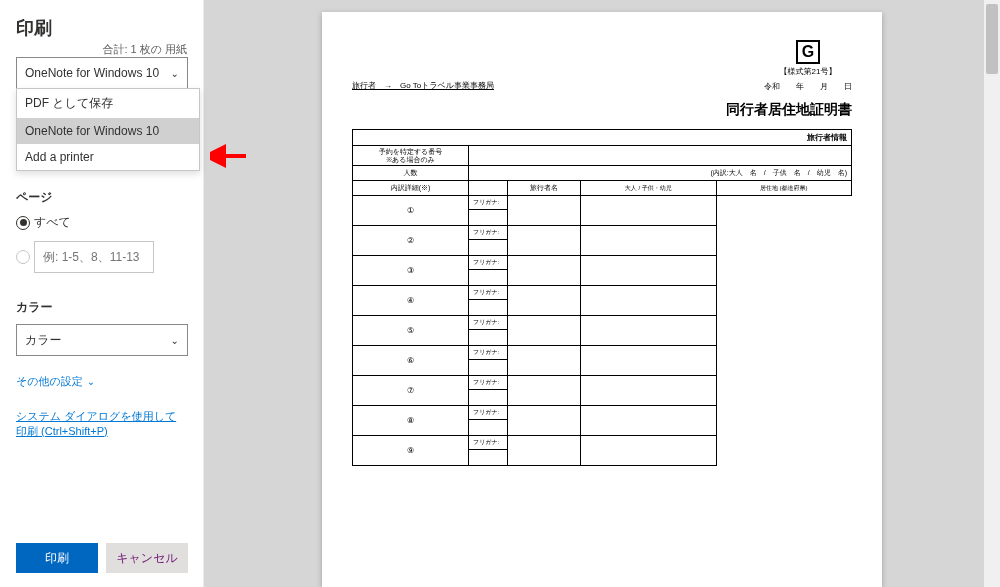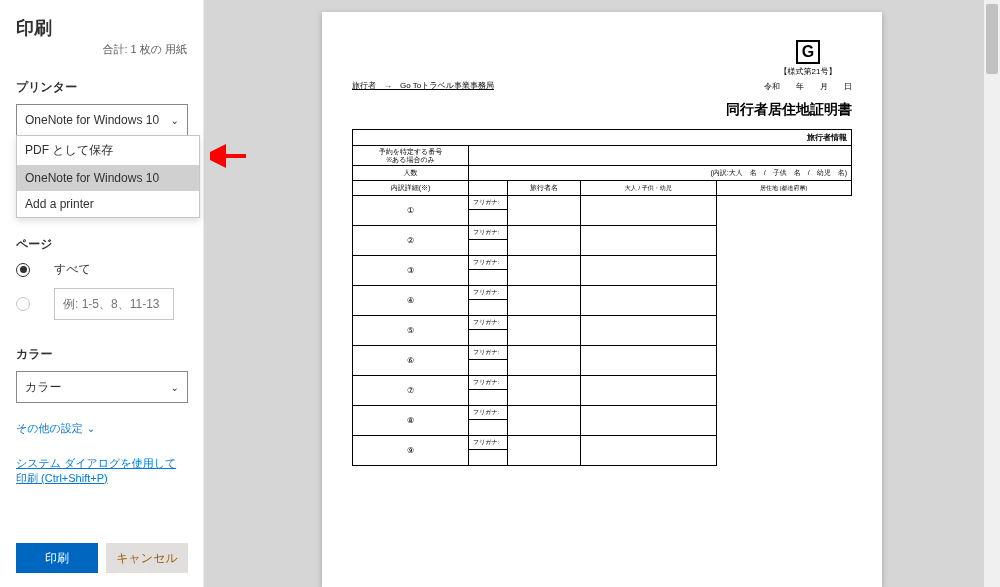--- a/index.html
+++ b/index.html
@@ -6,31 +6,31 @@
 body { font-family: "Segoe UI", "Yu Gothic UI", sans-serif; font-size: 12px; color: #323130; width: 1000px; height: 587px; overflow: hidden; display: flex; background: #fff; }
 .sidebar { width: 204px; height: 100%; padding: 16px; display: flex; flex-direction: column; position: relative; border-right: 1px solid #edebe9; }
 .title { font-size: 18px; font-weight: 600; }
 .subtitle { font-size: 11px; color: #605e5c; margin-top: 2px; text-align: right; }
 .section-label { font-size: 12px; font-weight: 600; margin-top: 22px; margin-bottom: 8px; }
 .select-box { width: 172px; height: 32px; border: 1px solid #8a8886; display: flex; align-items: center; padding: 0 8px; font-size: 12px; justify-content: space-between; cursor: pointer; background: #fff; }
 .chevron { font-size: 10px; }
 .dropdown-list { width: 184px; border: 1px solid #c8c6c4; background: #fff; box-shadow: 0 3.2px 7.2px rgba(0,0,0,0.13); position: relative; z-index: 10; margin-top: -1px; }
 .dropdown-item { padding: 6px 8px; font-size: 12px; cursor: pointer; }
 .dropdown-item.selected { background: #d0d0d0; }
-.radio-row { display: flex; align-items: center; gap: 24px; margin-bottom: 10px; font-size: 12px; }
+.radio-row { display: flex; align-items: center; gap: 4px; margin-bottom: 10px; font-size: 12px; }
 .radio { width: 14px; height: 14px; border: 1px solid #323130; border-radius: 50%; display: inline-flex; align-items: center; justify-content: center; }
 .radio.checked::after { content: ""; width: 7px; height: 7px; background: #323130; border-radius: 50%; }
 .radio.unchecked { border-color: #c8c6c4; }
 .page-input { width: 120px; height: 32px; border: 1px solid #c8c6c4; padding: 0 8px; font-size: 12px; color: #000000; margin-left: 22px; }
 .link { color: #0078d4; font-size: 11px; cursor: pointer; display: inline-flex; align-items: center; gap: 4px; }
 .link.underline { text-decoration: underline; }
 .button-row { position: absolute; bottom: 14px; left: 16px; display: flex; gap: 8px; }
 .btn { width: 82px; height: 30px; border: none; font-size: 12px; cursor: pointer; }
 .btn.primary { background: #0067c0; color: #fff; }
-.btn.secondary { background: #e1dfdd; color: #a16207; }
+.btn.secondary { background: #e1dfdd; color: #701a75; }
 .arrow { position: absolute; left: 210px; top: 136px; z-index: 20; }
 .preview-area { flex: 1; height: 100%; background: #d6d6d6; position: relative; overflow: hidden; display: flex; justify-content: center; padding-top: 12px; }
 .scrollbar-track { position: absolute; right: 0; top: 0; width: 16px; height: 100%; background: #f0f0f0; }
 .scrollbar-thumb { position: absolute; right: 2px; top: 4px; width: 12px; height: 70px; background: #c1c1c1; border-radius: 2px; }
 .page { width: 560px; background: #fff; box-shadow: 0 2px 6px rgba(0,0,0,0.25); padding: 28px 30px; font-size: 8px; color: #000; position: relative; }
 .page .hdr-right { position: absolute; right: 30px; top: 28px; text-align: center; font-size: 8px; }
 .g-box { border: 2px solid #000; width: 24px; height: 24px; font-size: 16px; font-weight: bold; display: flex; align-items: center; justify-content: center; margin: 0 auto 2px; }
 .page .to-line { margin-top: 40px; font-size: 8px; text-decoration: underline; }
 .doc-title { text-align: right; font-size: 14px; font-weight: bold; margin-top: 10px; margin-bottom: 10px; }
 table.form { width: 100%; border-collapse: collapse; font-size: 7px; }
@@ -43,21 +43,20 @@
 .res { width: 70px; font-size: 6px; text-align: center; }
 .mt { margin-top: 18px; }
 </style>
 </head>
 <body>
 
 <div class="sidebar">
   <div class="title">印刷</div>
   <div class="subtitle">合計: 1 枚の 用紙</div>
 
-  <div class="section-label">プリンター</div>
   <div class="select-box">
     <span>OneNote for Windows 10</span>
     <span class="chevron">⌄</span>
   </div>
   <div class="dropdown-list">
     <div class="dropdown-item">PDF として保存</div>
     <div class="dropdown-item selected">OneNote for Windows 10</div>
     <div class="dropdown-item">Add a printer</div>
   </div>
 

